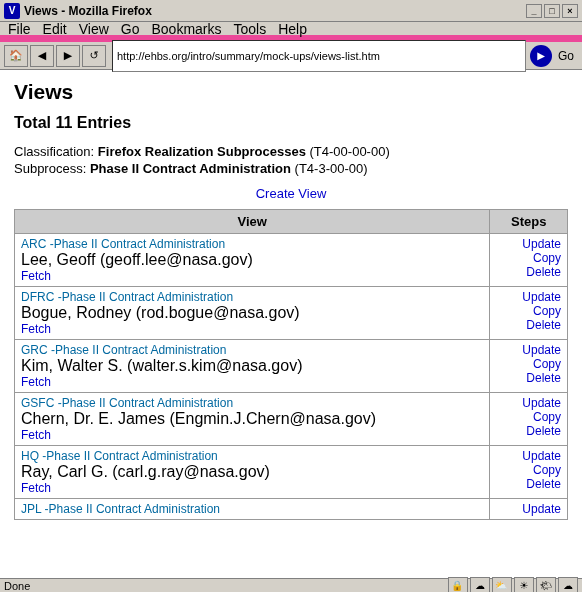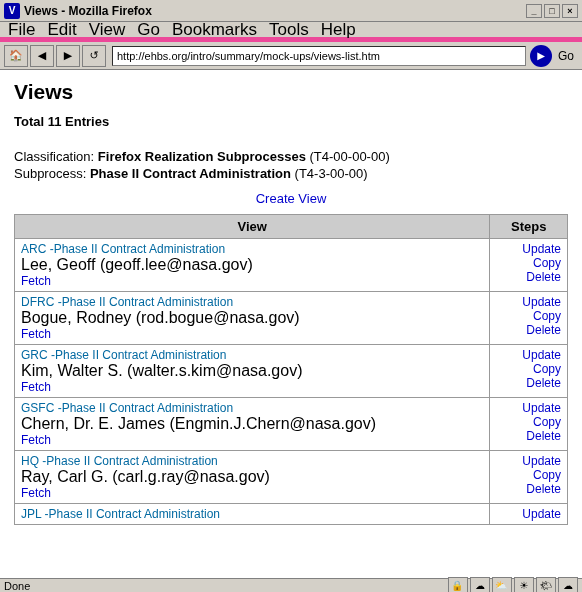--- a/index.html
+++ b/index.html
@@ -20,49 +20,49 @@
     .title-bar-title { flex: 1; }
     .title-bar-buttons { display: flex; gap: 2px; }
     .title-btn { width: 16px; height: 14px; background: #d4d0c8; border: 1px solid #808080; font-size: 9px; display: flex; align-items: center; justify-content: center; cursor: pointer; }
 
     .menu-bar {
       background: #d4d0c8;
       height: 20px;
       display: flex;
       align-items: center;
       padding: 0 2px;
-      font-size: 17px;
-      border-bottom: 5px solid #ec4899;
+      font-size: 14px;
+      border-bottom: 7px solid #ec4899;
     }
     .menu-item { padding: 0 6px; cursor: pointer; }
 
     .toolbar {
       background: #d4d0c8;
       height: 28px;
       display: flex;
       align-items: center;
       padding: 0 4px;
       gap: 2px;
       border-bottom: 1px solid #808080;
     }
     .toolbar-btn { width: 24px; height: 22px; background: #d4d0c8; border: 1px solid #808080; font-size: 11px; cursor: pointer; display: flex; align-items: center; justify-content: center; }
     .address-bar { flex: 1; height: 22px; display: flex; align-items: center; gap: 4px; margin: 0 4px; }
-    .address-input { flex: 1; height: 20px; border: 1px inset #808080; padding: 0 4px; font-size: 11px; background: white; }
+    .address-input { flex: 1; height: 32px; border: 1px inset #808080; padding: 0 4px; font-size: 11px; background: white; }
     .go-circle { width: 22px; height: 22px; background: #0000aa; border-radius: 50%; display: flex; align-items: center; justify-content: center; color: white; font-size: 10px; margin-right: 2px; }
 
     
     .page-content {
       background: white;
       padding: 10px 14px;
       height: calc(592px - 22px - 20px - 28px - 22px);
       overflow-y: auto;
     }
 
     .page-title { font-size: 21px; font-weight: bold; margin-bottom: 10px; }
-    .total-entries { font-size: 13px; font-weight: bold; margin-bottom: 20px; }
+    .total-entries { font-size: 16px; font-weight: bold; margin-bottom: 12px; }
     .classification { font-size: 13px; margin-bottom: 2px; }
     .subprocess { font-size: 13px; margin-bottom: 10px; }
     .bold-text { font-weight: bold; }
 
     .create-view-link { text-align: center; margin-bottom: 8px; }
     .create-view-link a { color: #0000cc; text-decoration: none; }
 
     table { width: 100%; border-collapse: collapse; border: 1px solid #999; }
     th { background: #ccc; border: 1px solid #999; padding: 4px 6px; font-size: 13px; }
     td { border: 1px solid #999; padding: 3px 6px; vertical-align: top; font-size: 12px; }

